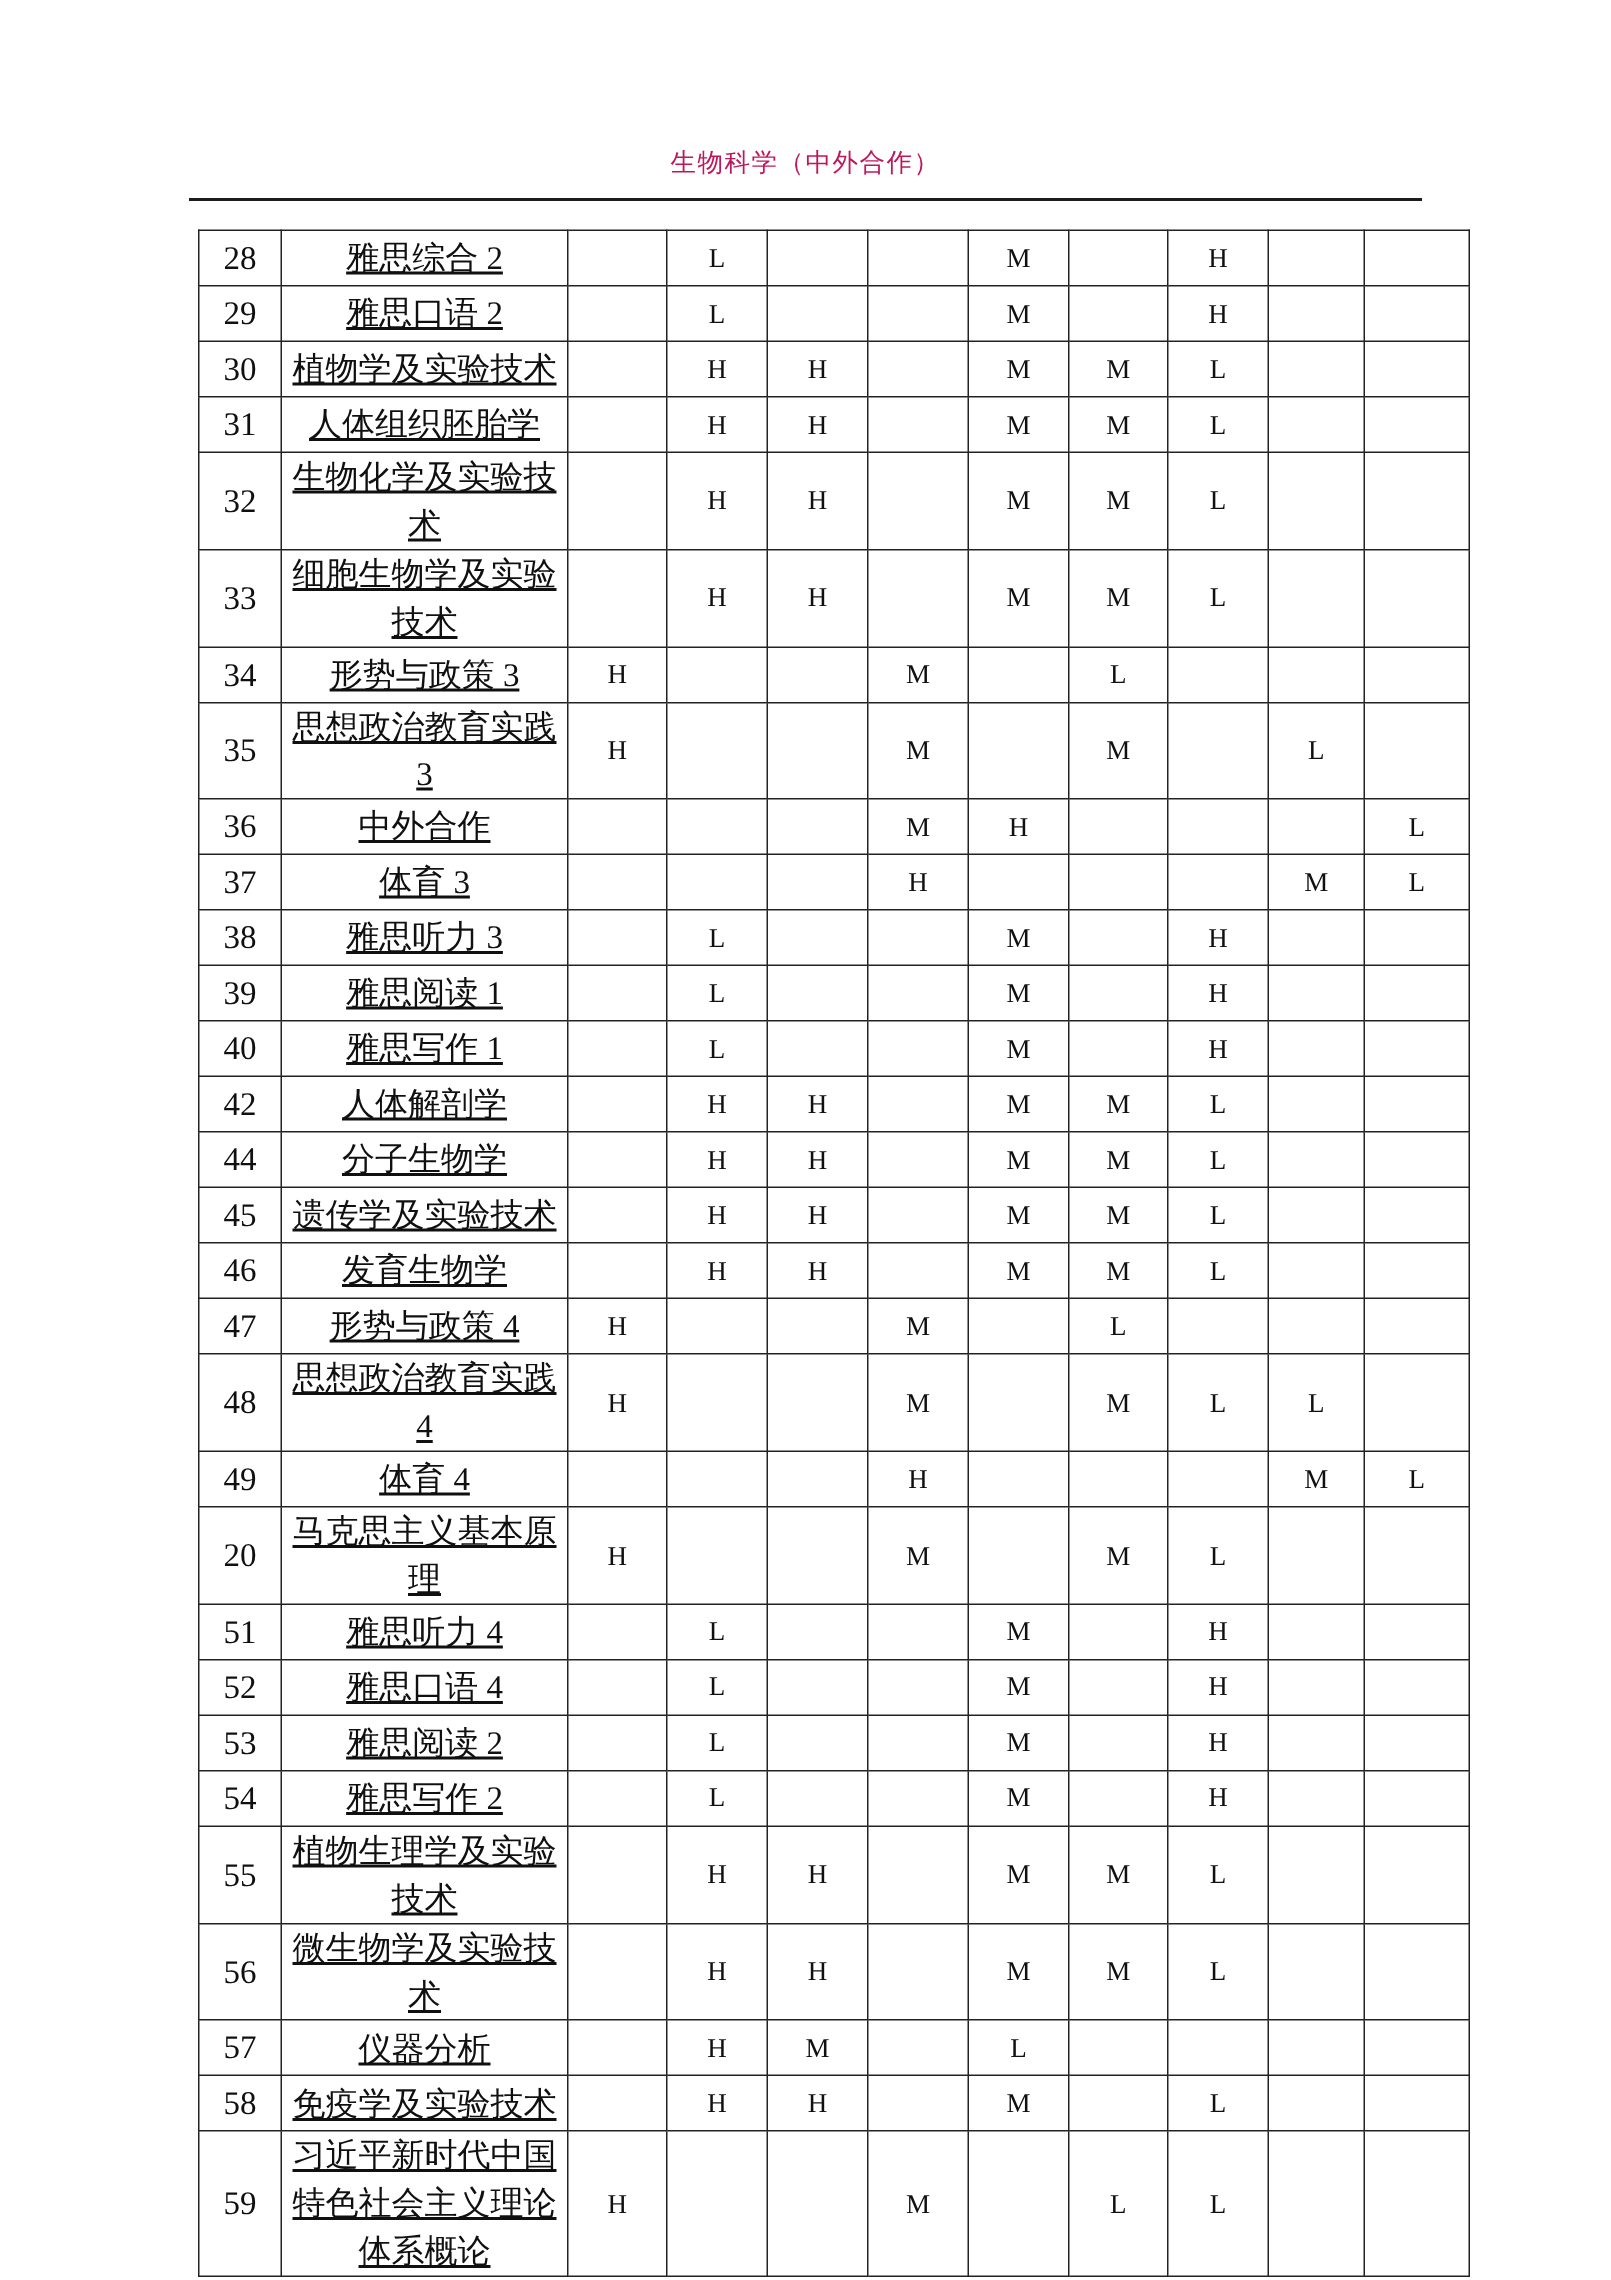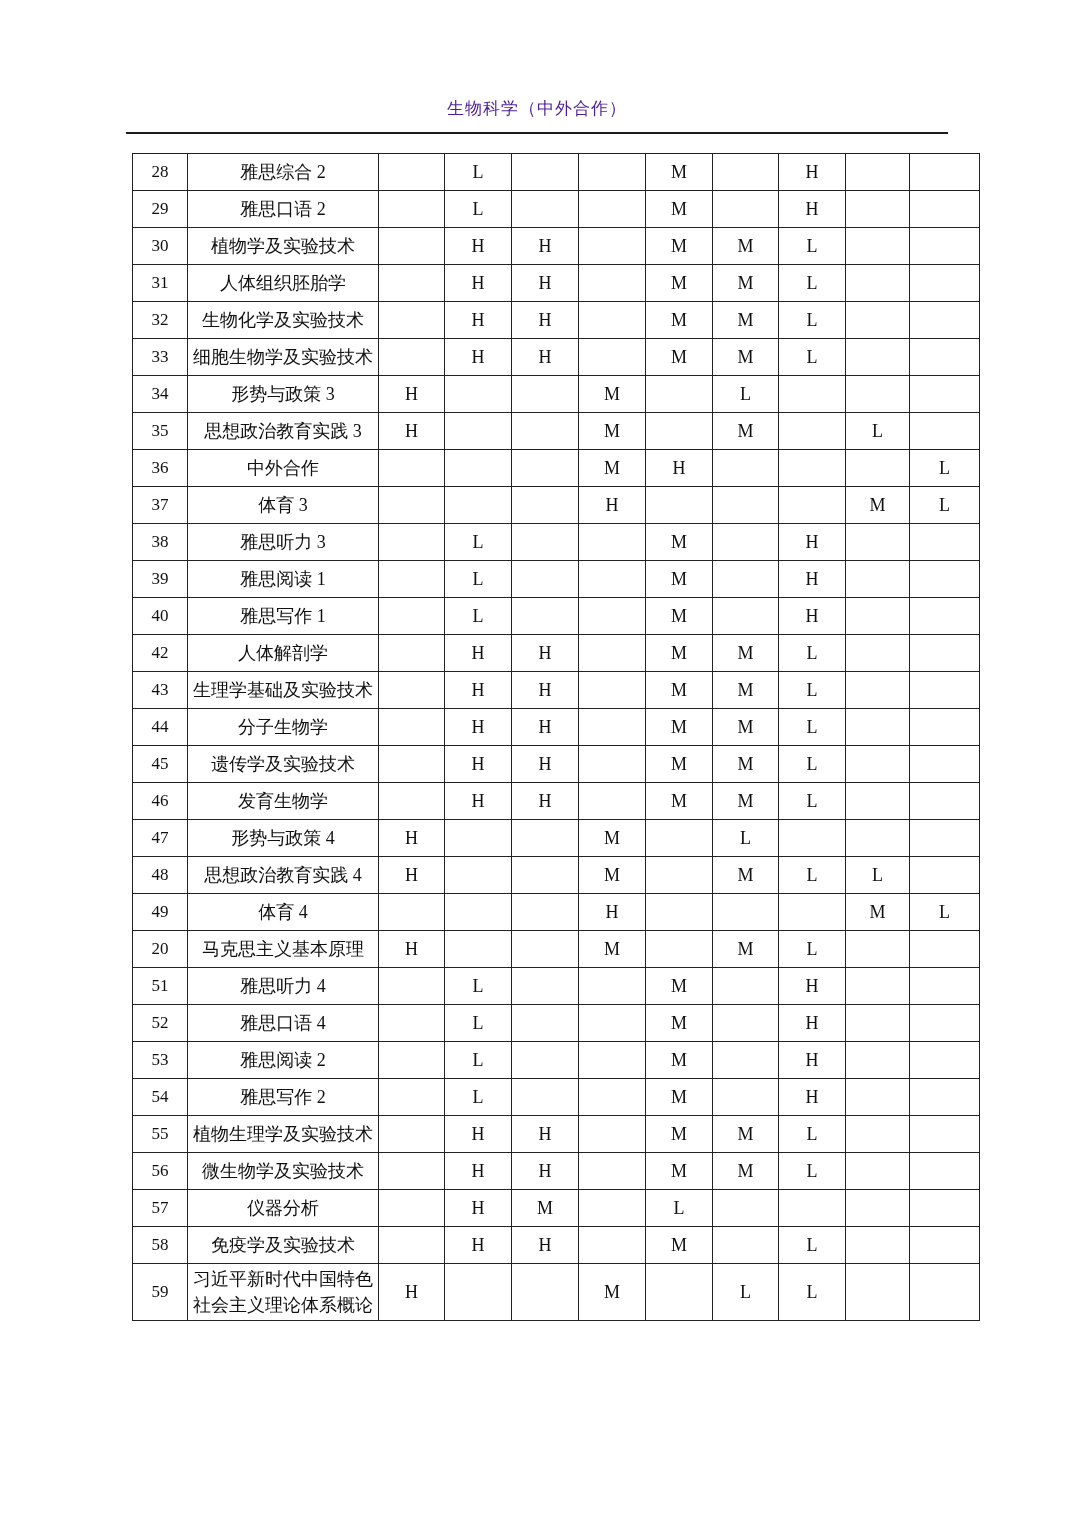--- a/index.html
+++ b/index.html
@@ -16,21 +16,21 @@
     color: #111111;
   }
   .header-title {
     position: absolute;
     top: 97px;
     left: 0;
     right: 0;
     text-align: center;
     font-size: 17px;
     letter-spacing: 1px;
-    color: #4c1d95;
+    color: #be185d;
   }
   .header-rule {
     position: absolute;
     top: 132px;
     left: 126px;
     width: 822px;
     height: 2px;
     background: #1c1c1c;
   }
   table.matrix {
@@ -48,29 +48,30 @@
     padding: 0;
     overflow: hidden;
   }
   table.matrix tr {
     height: 37px;
   }
   table.matrix tr.tall {
     height: 57px;
   }
   td.c-no {
-    font-size: 17px;
+    font-size: 22px;
     color: #101010;
     margin-top: 32px;
   }
   td.c-name {
-    font-size: 18px;
+    font-size: 22px;
     color: #101010;
     padding: 0 2px;
     line-height: 1.45;
+    text-decoration: underline;
   }
   td.c-val {
     font-size: 18px;
     color: #101010;
   }
 </style>
 </head>
 <body>
 
 <div class="page">
@@ -268,33 +269,20 @@
           <td class="c-val">H</td>
           <td class="c-val">H</td>
           <td class="c-val"></td>
           <td class="c-val">M</td>
           <td class="c-val">M</td>
           <td class="c-val">L</td>
           <td class="c-val"></td>
           <td class="c-val"></td>
         </tr>
         <tr>
-          <td class="c-no">43</td>
-          <td class="c-name">生理学基础及实验技术</td>
-          <td class="c-val"></td>
-          <td class="c-val">H</td>
-          <td class="c-val">H</td>
-          <td class="c-val"></td>
-          <td class="c-val">M</td>
-          <td class="c-val">M</td>
-          <td class="c-val">L</td>
-          <td class="c-val"></td>
-          <td class="c-val"></td>
-        </tr>
-        <tr>
           <td class="c-no">44</td>
           <td class="c-name">分子生物学</td>
           <td class="c-val"></td>
           <td class="c-val">H</td>
           <td class="c-val">H</td>
           <td class="c-val"></td>
           <td class="c-val">M</td>
           <td class="c-val">M</td>
           <td class="c-val">L</td>
           <td class="c-val"></td>

